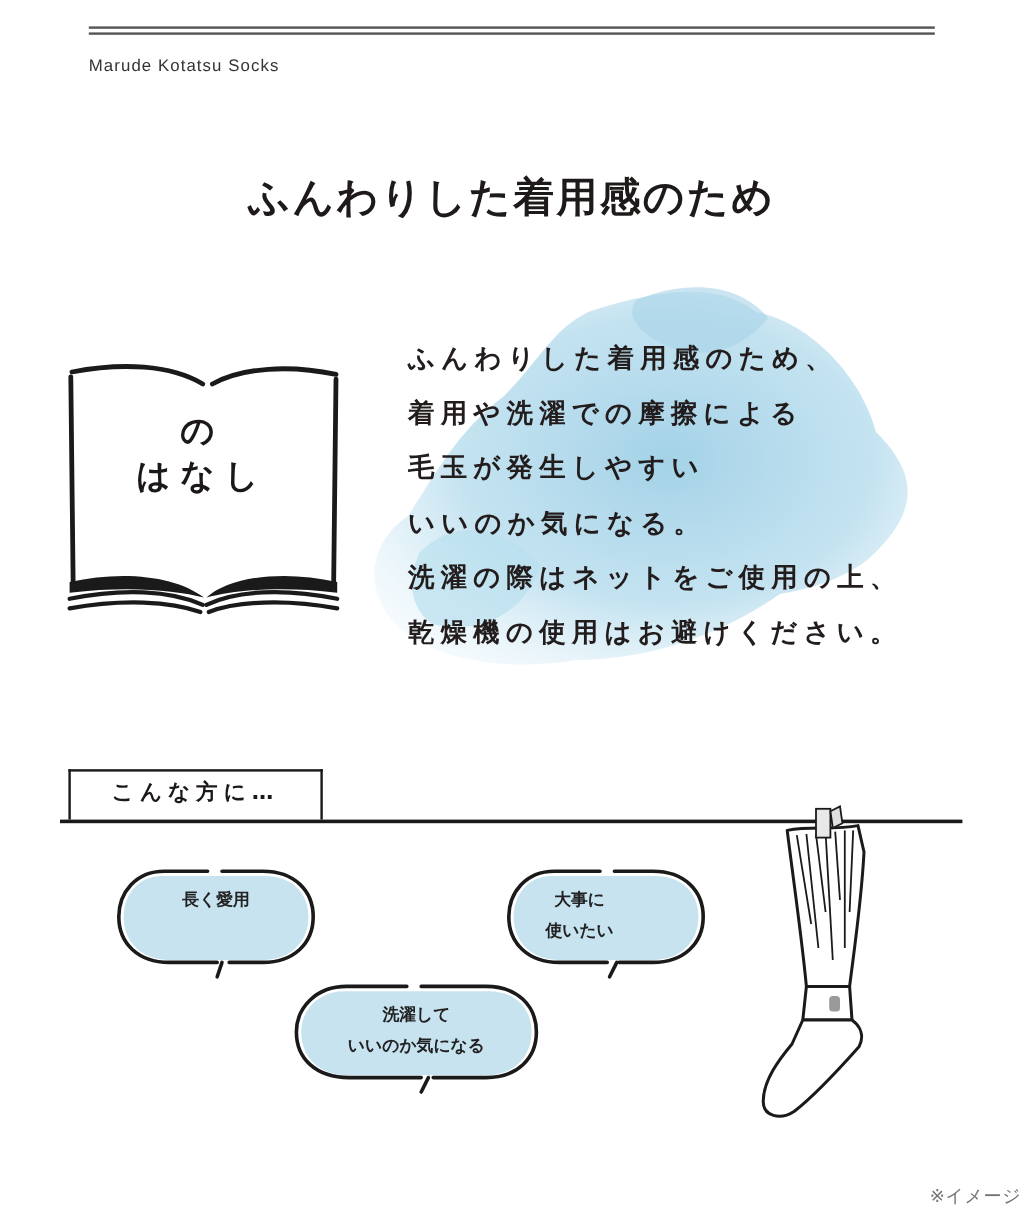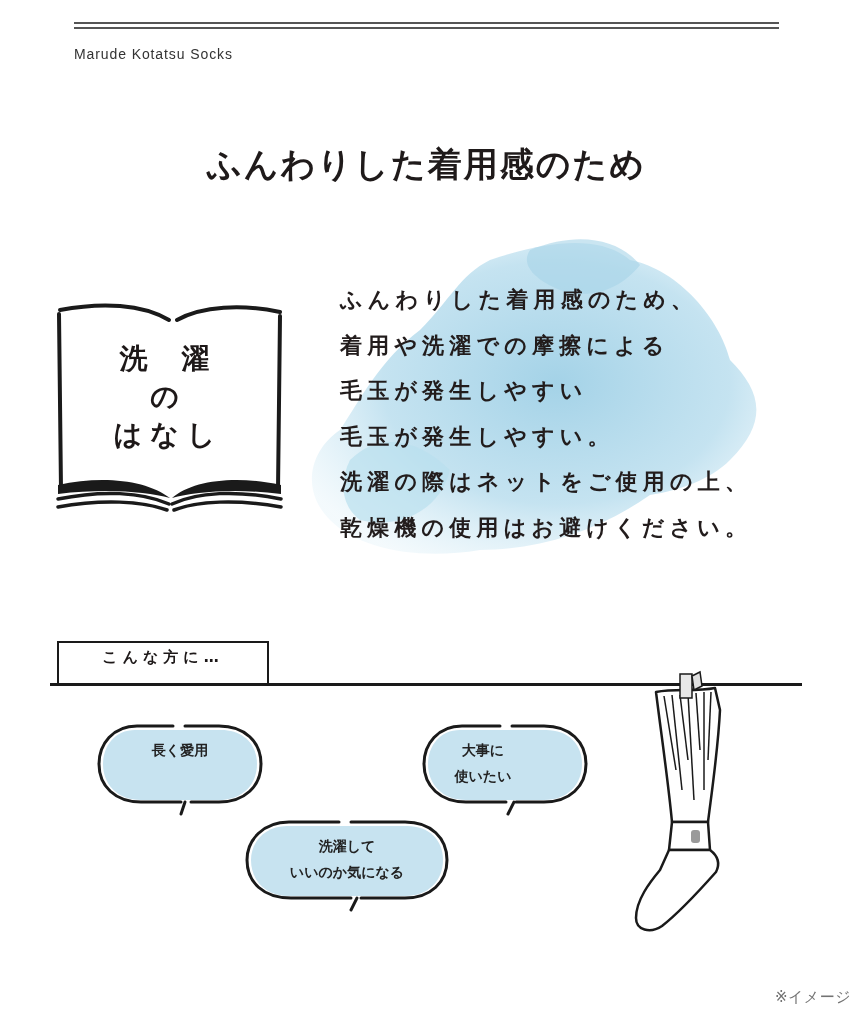--- a/index.html
+++ b/index.html
@@ -30,21 +30,21 @@
     }
     .book-label .l1 { letter-spacing: 34px; padding-left: 34px; }
     .book-label .l2 { letter-spacing: 0; }
     .book-label .l3 { letter-spacing: 8px; padding-left: 8px; }
     .tab-box {
       left: 57px; top: 641px; width: 212px; height: 42px;
       border: 2.5px solid #1a1a1a; border-bottom: none; box-sizing: border-box;
     }
     .tab-label {
       left: 57px; top: 648px; width: 212px; text-align: center;
-      font-size: 15px; font-weight: bold; letter-spacing: 5px; color: #1d1818;
+      font-size: 18px; font-weight: bold; letter-spacing: 5px; color: #1d1818;
     }
     .line-rule { left: 50px; top: 683px; width: 752px; height: 3px; background: #1a1a1a; }
     .bubble-svg { position: absolute; }
     .bubble-text {
       position: absolute; text-align: center; font-size: 14px;
       line-height: 26px; font-weight: bold; color: #222;
     }
     .note { right: 2px; top: 988px; font-size: 15px; color: #737373; letter-spacing: 0.5px; }
     .sock { left: 620px; top: 650px; width: 200px; height: 290px; }
   </style>
@@ -69,21 +69,21 @@
            C410 250 380 260 350 265 C300 300 240 320 180 320 C120 330 60 320 30 290
            C0 260 10 220 40 200 C60 170 80 130 120 100 C150 70 160 45 190 30 Z" fill="url(#wg)"></path>
   <path d="M230 20 C280 0 320 10 340 35 C320 60 290 70 260 60 C235 50 220 35 230 20 Z" fill="#a7d4e8" opacity="0.6"></path>
   <path d="M50 230 C80 200 120 210 150 240 C140 280 100 300 60 290 C40 275 40 250 50 230 Z" fill="#b9dfee" opacity="0.7"></path>
 </svg>
 
 <div class="abs body-text">
   <div>ふんわりした着用感のため、</div>
   <div>着用や洗濯での摩擦による</div>
   <div>毛玉が発生しやすい</div>
-  <div>毛玉が発生しやすい。</div>
+  <div>いいのか気になる。</div>
   <div>洗濯の際はネットをご使用の上、</div>
   <div>乾燥機の使用はお避けください。</div>
 </div>
 
 <svg class="abs book" viewBox="0 0 235 215">
   <g fill="none" stroke="#1a1a1a" stroke-linecap="round">
     <path d="M8 10 C50 2 90 4 117 20" stroke-width="4"></path>
     <path d="M125 20 C150 6 190 4 228 12" stroke-width="4"></path>
     <path d="M7 14 L9 190" stroke-width="4"></path>
     <path d="M228 16 L226 190" stroke-width="4"></path>
@@ -93,21 +93,20 @@
     <path d="M229 185 C185 175 140 180 120 198 C142 192 182 188 229 194 Z"></path>
   </g>
   <g fill="none" stroke="#1a1a1a" stroke-width="3.5" stroke-linecap="round">
     <path d="M6 199 C50 190 90 192 117 204"></path>
     <path d="M6 207 C50 199 90 201 115 210"></path>
     <path d="M229 199 C185 190 145 192 120 204"></path>
     <path d="M229 207 C185 199 145 201 122 210"></path>
   </g>
 </svg>
 <div class="abs book-label">
-  <div class="l1">洗濯</div>
   <div class="l2">の</div>
   <div class="l3">はなし</div>
 </div>
 
 <div class="abs tab-box"></div>
 <div class="abs tab-label">こんな方に…</div>
 <div class="abs line-rule"></div>
 
 <svg class="bubble-svg" style="left:95px; top:718px; width:170px; height:100px;" viewBox="0 0 170 100">
   <path d="M40 12 C20 12 8 28 8 46 C8 66 22 82 46 82 L124 82 C148 82 162 66 162 46 C162 26 148 12 126 12 Z" fill="#c7e3f0" stroke="none"></path>

